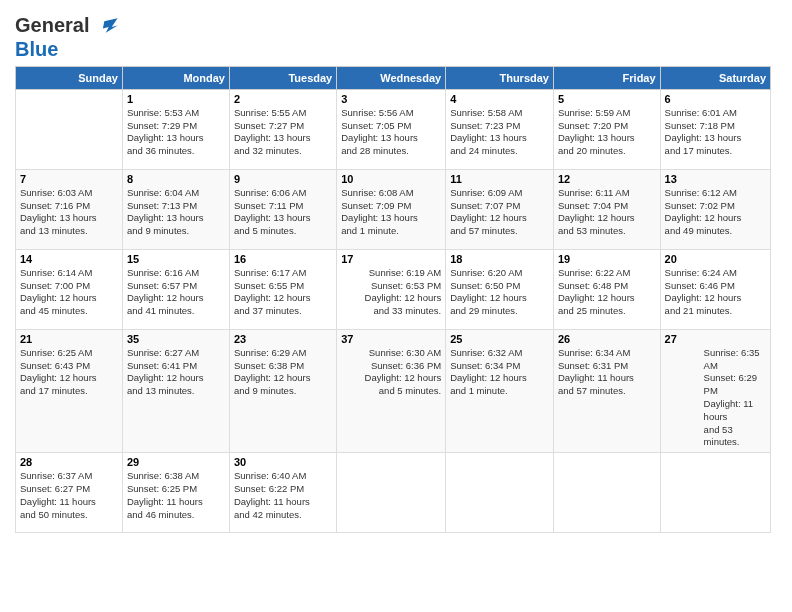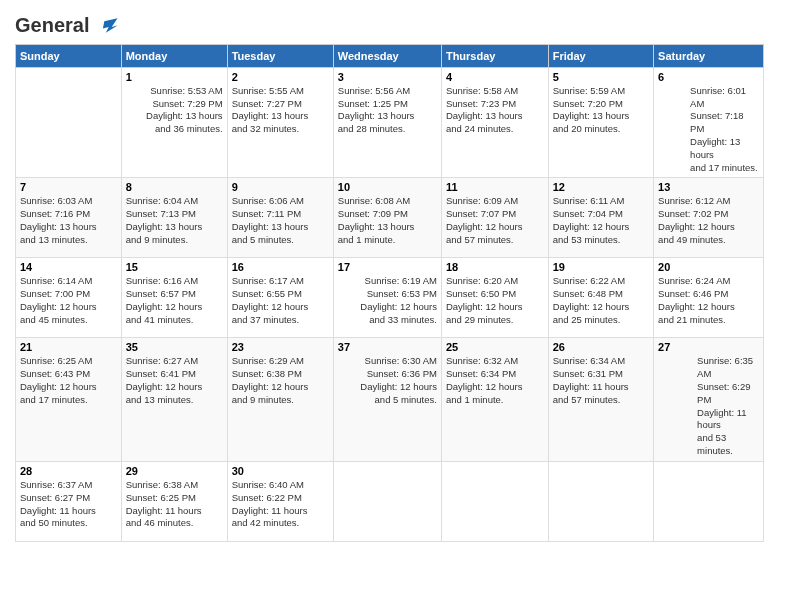--- a/index.html
+++ b/index.html
@@ -5,21 +5,21 @@
     * { box-sizing: border-box; margin: 0; padding: 0; }
     body {
       font-family: Arial, sans-serif;
       background: #fff;
       width: 792px;
       height: 612px;
       overflow: hidden;
     }
     .container {
       width: 792px;
-      padding: 10px 28px 10px 15px;
+      padding: 10px 21px 10px 15px;
     }
     .header-area {
       display: flex;
       align-items: flex-start;
       justify-content: space-between;
       margin-bottom: 6px;
     }
     .logo {
       display: flex;
       align-items: center;
@@ -46,21 +46,21 @@
       width: 100%;
       border-collapse: collapse;
       font-size: 10px;
     }
     thead tr th {
       background-color: #2a6db5;
       color: #fff;
       font-size: 11px;
       font-weight: bold;
       padding: 5px 4px;
-      text-align: left;
+      text-align: right;
       border: 1px solid #ccc;
     }
     tbody tr td {
       border: 1px solid #ddd;
       vertical-align: top;
       padding: 3px 4px;
       width: 113px;
       height: 80px;
       background: #fff;
     }
@@ -88,20 +88,21 @@
 <div class="container">
   <div class="header-area">
     <div class="logo">
       <div>
         <div style="font-size:20px;font-weight:bold;color:#333;line-height:1.1;">
           <span style="color:#333;">General</span>
           <svg class="logo-icon" viewBox="0 0 30 28" style="display:inline-block;vertical-align:middle;width:22px;height:22px;">
             <polygon points="10,6 28,2 20,14 28,12 12,22 16,14 8,16" fill="#1a6bb5"></polygon>
           </svg>
         </div>
+        <div style="font-size:20px;font-weight:bold;color:#1a6bb5;line-height:1.1;">Blue</div>
       </div>
     </div>
     <div class="title-area">
       <div class="month-title"></div>
       <div class="subtitle"></div>
     </div>
   </div>
 
   <table>
     <thead>
@@ -113,56 +114,56 @@
           <th>Thursday</th>
           <th>Friday</th>
           <th>Saturday</th>
         </tr>
     </thead>
     <tbody id="calendar-body">
     <tr>
           <td class="empty-cell"></td>
           <td>
             <span class="day-num">1</span>
-            <div class="day-info" style="white-space: pre-line; text-align: right;">Sunrise: 5:53 AM
+            <div class="day-info" style="white-space: pre-line;">Sunrise: 5:53 AM
 Sunset: 7:29 PM
 Daylight: 13 hours
 and 36 minutes.</div>
           </td>
           <td>
             <span class="day-num">2</span>
             <div class="day-info" style="white-space: pre-line;">Sunrise: 5:55 AM
 Sunset: 7:27 PM
 Daylight: 13 hours
 and 32 minutes.</div>
           </td>
           <td>
             <span class="day-num">3</span>
             <div class="day-info" style="white-space: pre-line;">Sunrise: 5:56 AM
-Sunset: 1:25 PM
+Sunset: 7:05 PM
 Daylight: 13 hours
 and 28 minutes.</div>
           </td>
           <td>
             <span class="day-num">4</span>
             <div class="day-info" style="white-space: pre-line;">Sunrise: 5:58 AM
 Sunset: 7:23 PM
 Daylight: 13 hours
 and 24 minutes.</div>
           </td>
           <td>
             <span class="day-num">5</span>
             <div class="day-info" style="white-space: pre-line;">Sunrise: 5:59 AM
 Sunset: 7:20 PM
 Daylight: 13 hours
 and 20 minutes.</div>
           </td>
           <td>
             <span class="day-num">6</span>
-            <div class="day-info" style="white-space: pre-line; margin-left: 32px;">Sunrise: 6:01 AM
+            <div class="day-info" style="white-space: pre-line;">Sunrise: 6:01 AM
 Sunset: 7:18 PM
 Daylight: 13 hours
 and 17 minutes.</div>
           </td>
         </tr>
         <tr>
           <td>
             <span class="day-num">7</span>
             <div class="day-info" style="white-space: pre-line;">Sunrise: 6:03 AM
 Sunset: 7:16 PM

